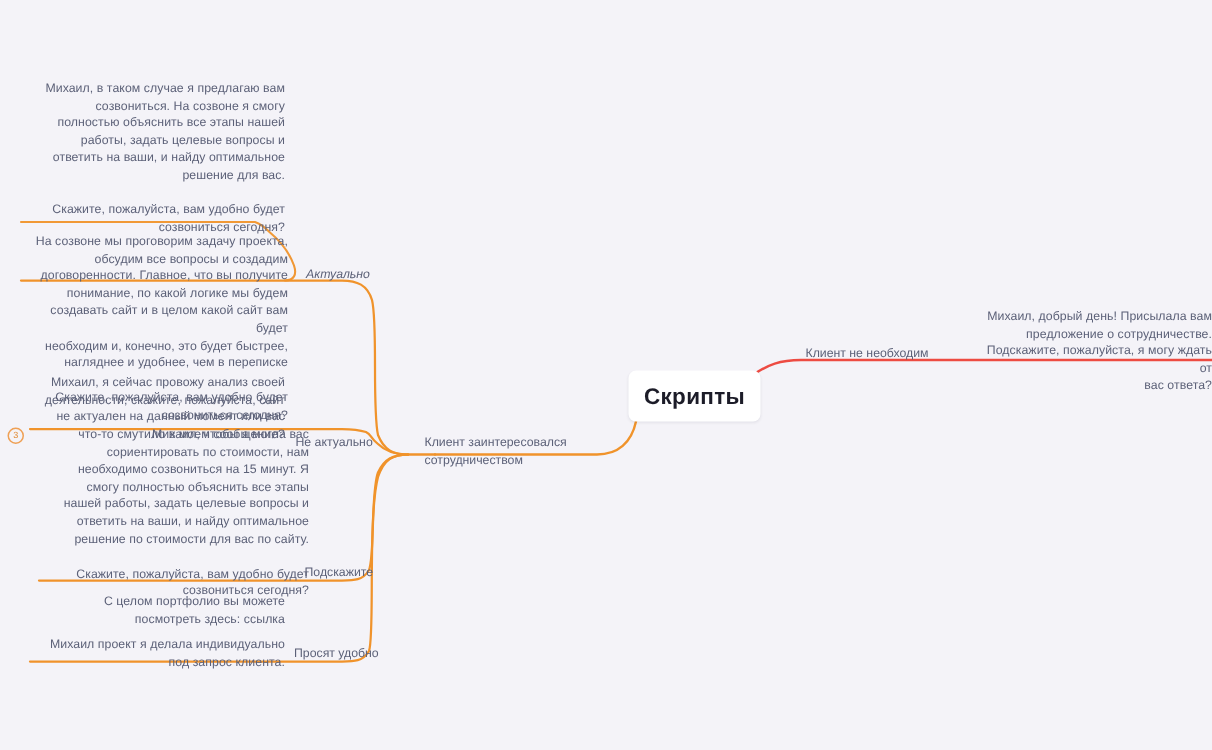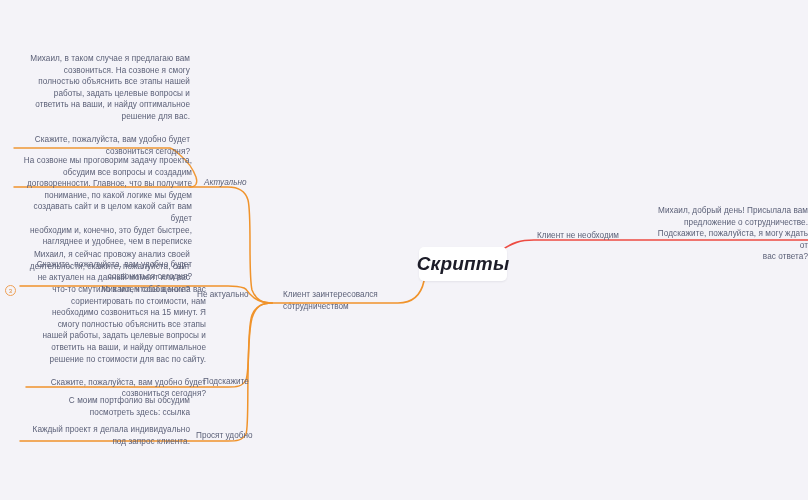--- a/index.html
+++ b/index.html
@@ -48,25 +48,24 @@
   .root-node {
     position: absolute;
     background: #ffffff;
     border-radius: 5px;
     display: flex;
     align-items: center;
     justify-content: center;
     box-shadow: 0 1px 2px rgba(40,40,70,0.08);
   }
   .root-node span {
-    font-size: 19px;
+    font-size: 15px;
     font-weight: bold;
     color: #1c1c28;
     letter-spacing: 0.2px;
-    font-style: italic;
   }
   .collapse-badge {
     position: absolute;
     width: 11px;
     height: 11px;
     border-radius: 50%;
     border: 1px solid #efa055;
     background: #f4f3f8;
     color: #e08a34;
     font-size: 6px;
@@ -157,24 +156,24 @@
 сориентировать по стоимости, нам
 необходимо созвониться на 15 минут. Я
 смогу полностью объяснить все этапы
 нашей работы, задать целевые вопросы и
 ответить на ваши, и найду оптимальное
 решение по стоимости для вас по сайту.
 
 Скажите, пожалуйста, вам удобно будет
 созвониться сегодня?</div>
 
-  <div class="node-text" style="left:20px; top:395px; width:170px;">С моим портфолио вы обсудим
+  <div class="node-text" style="left:20px; top:395px; width:170px;">С целом портфолио вы можете
 посмотреть здесь: ссылка</div>
 
-  <div class="node-text" style="left:20px; top:424px; width:170px;">Каждый проект я делала индивидуально
+  <div class="node-text" style="left:20px; top:424px; width:170px;">Михаил проект я делала индивидуально
 под запрос клиента.</div>
 
   <div class="branch-label" style="left:537px; top:230px; width:110px;">Клиент не необходим</div>
 
   <div class="node-text" style="left:650px; top:205px; width:158px;">Михаил, добрый день! Присылала вам
 предложение о сотрудничестве.
 Подскажите, пожалуйста, я могу ждать от
 вас ответа?</div>
 
 </div>

